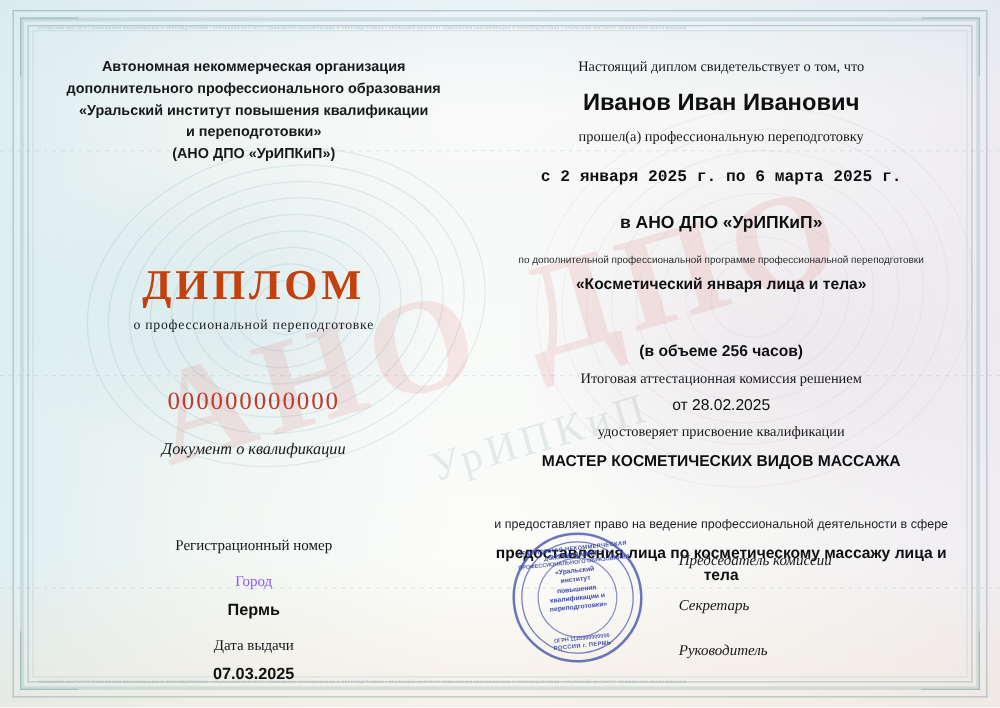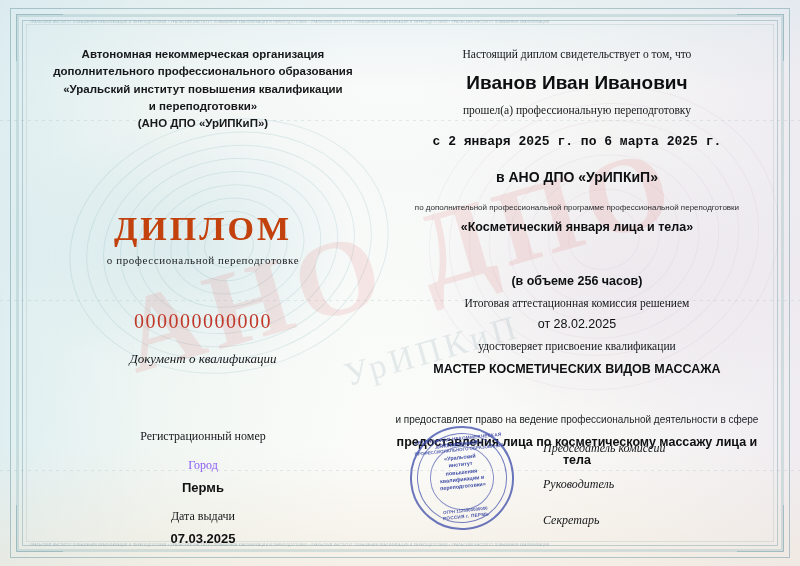--- a/index.html
+++ b/index.html
@@ -504,22 +504,22 @@
       <div class="r-certifies">удостоверяет присвоение квалификации</div>
       <div class="r-qualification">МАСТЕР КОСМЕТИЧЕСКИХ ВИДОВ МАССАЖА</div>
       <div class="r-rights-label">и предоставляет право на ведение профессиональной деятельности в сфере</div>
       <div class="r-rights">
         <div>предоставления лица по косметическому массажу лица и</div>
         <div>тела</div>
       </div>
 
       <div class="sign-block">
         <div class="sign-line">Председатель комиссии</div>
+        <div class="sign-line">Секретарь</div>
         <div class="sign-line">Руководитель</div>
-        <div class="sign-line">Секретарь</div>
       </div>
 
       <div class="stamp">
         <div class="ring2"></div>
         <div class="ring3"></div>
         <div class="stamp-arc-top">АВТОНОМНАЯ НЕКОММЕРЧЕСКАЯ ОРГАНИЗАЦИЯ</div>
         <div class="stamp-arc-top2">ДОПОЛНИТЕЛЬНОГО ПРОФЕССИОНАЛЬНОГО ОБРАЗОВАНИЯ</div>
         <div class="stamp-core">
           <div>«Уральский</div>
           <div>институт</div>

